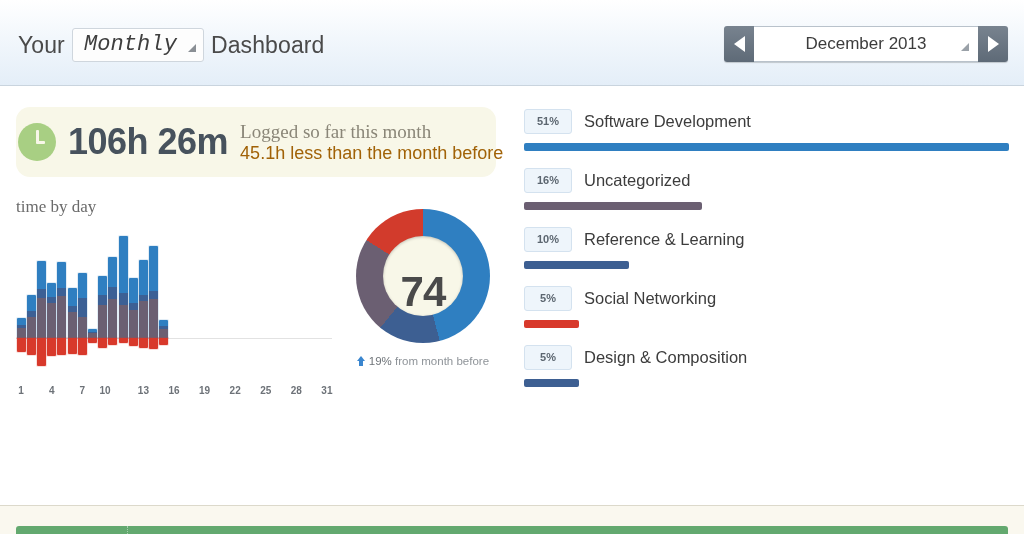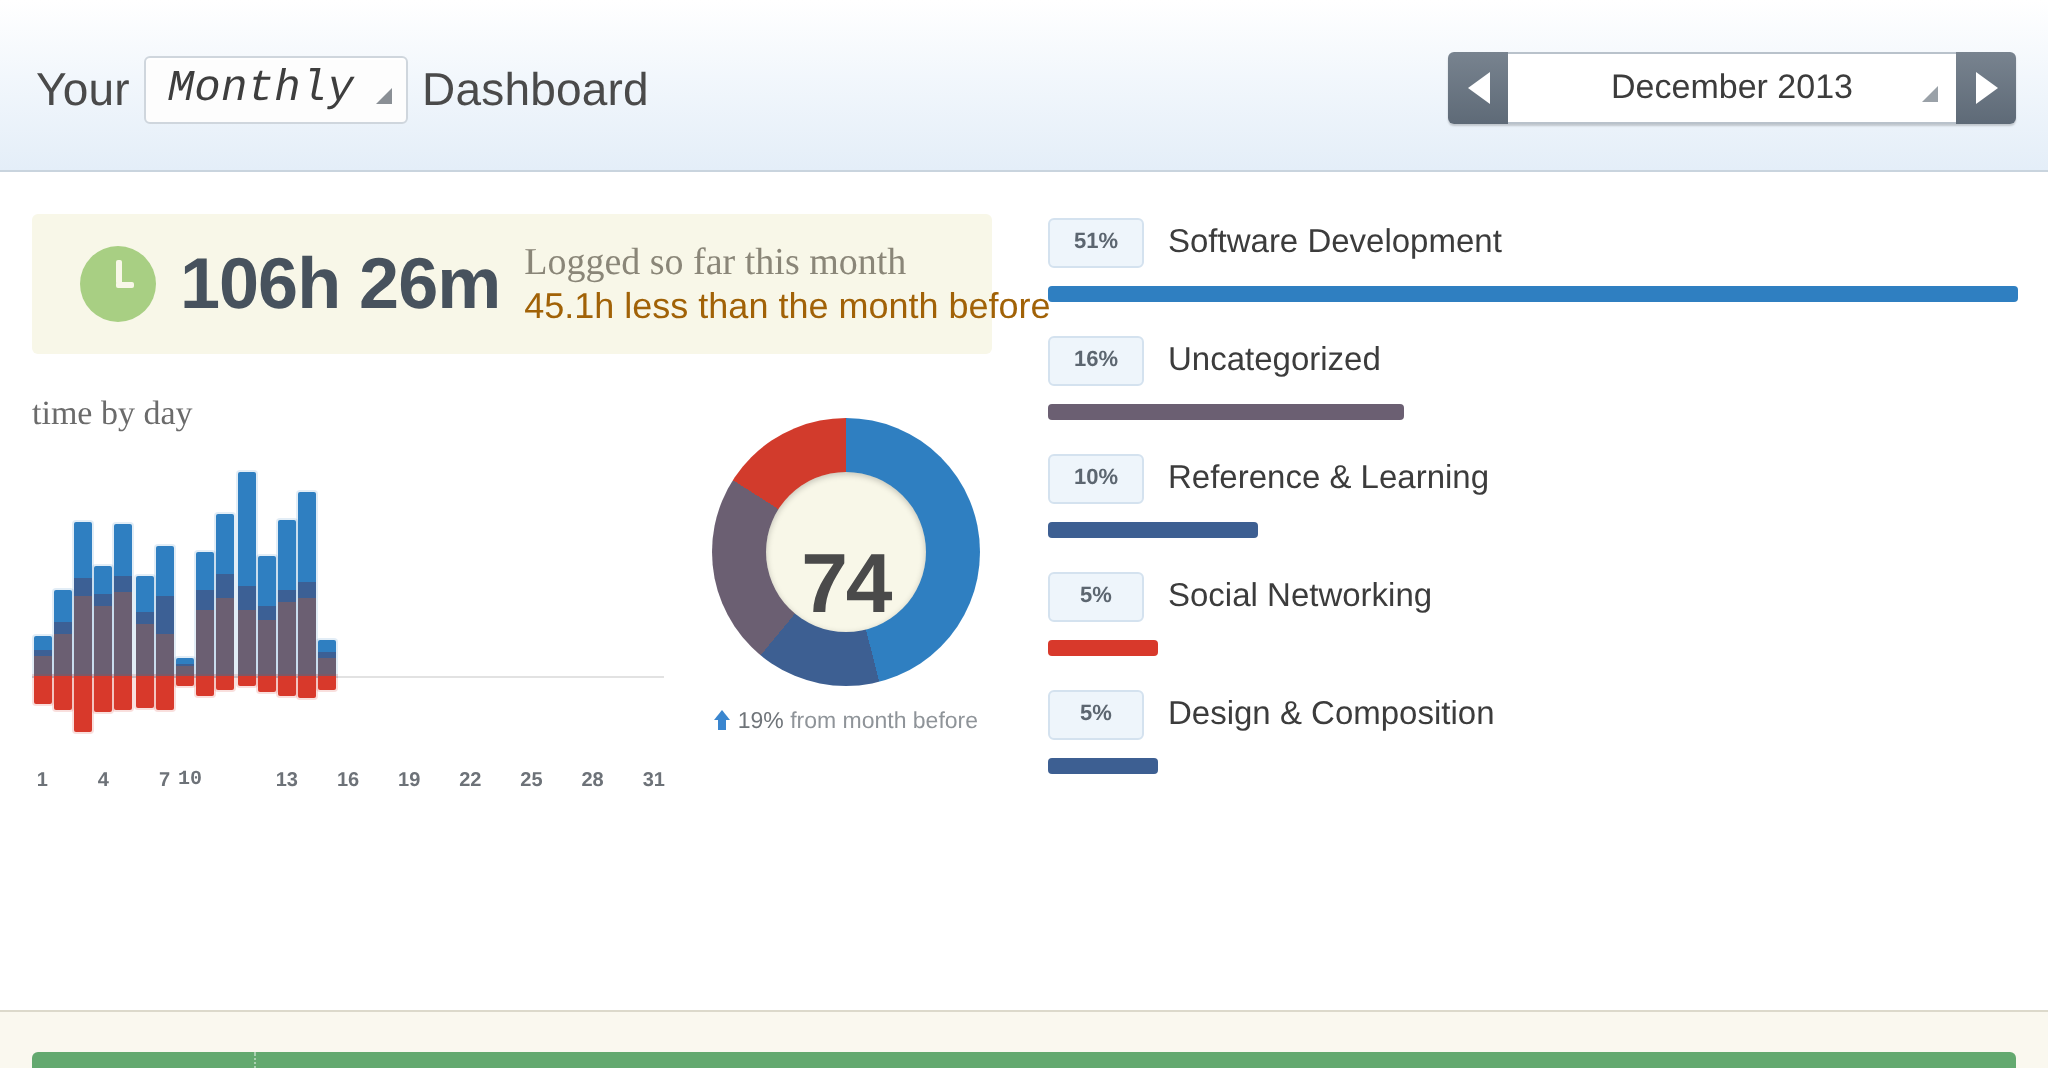--- a/index.html
+++ b/index.html
@@ -127,24 +127,24 @@
   .left-col {
     position: absolute;
     left: 16px;
     top: 21px;
     width: 480px;
   }
 
   .summary-box {
     height: 70px;
     background: #f8f7e8;
-    border-radius: 3px;
-    display: flex;
-    align-items: center;
-    padding-left: 24px;
+    border-radius: 14px;
+    display: flex;
+    align-items: center;
+    padding-left: 2px;
     box-sizing: border-box;
   }
   .clock-icon {
     width: 38px;
     height: 38px;
     border-radius: 50%;
     background: #a8cf83;
     position: relative;
     flex: none;
   }
@@ -497,21 +497,21 @@
             <div class="bar-neg" style="left: 133.113px; height: 10.725px;"></div>
             <div class="bar-pos" style="left: 143.306px; height: 18.19px;"></div>
             <div class="bar-mid" style="left: 143.306px; height: 11.77px;"></div>
             <div class="bar-low" style="left: 143.306px; height: 8.56px;"></div>
             <div class="bar-neg" style="left: 143.306px; height: 6.6px;"></div>
           </div>
         <div class="axis-labels" id="axisLabels">
             <span class="axis-label" style="left: 5.09677px;">1</span>
             <span class="axis-label" style="left: 35.6774px;">4</span>
             <span class="axis-label" style="left: 66.2581px;">7</span>
-            <span class="axis-label" style="left: 79px; font-family: Liberation Mono, monospace;">10</span>
+            <span class="axis-label" style="left: 89px;">10</span>
             <span class="axis-label" style="left: 127.419px;">13</span>
             <span class="axis-label" style="left: 158px;">16</span>
             <span class="axis-label" style="left: 188.581px;">19</span>
             <span class="axis-label" style="left: 219.161px;">22</span>
             <span class="axis-label" style="left: 249.742px;">25</span>
             <span class="axis-label" style="left: 280.323px;">28</span>
             <span class="axis-label" style="left: 310.903px;">31</span>
           </div>
       </div>
 

